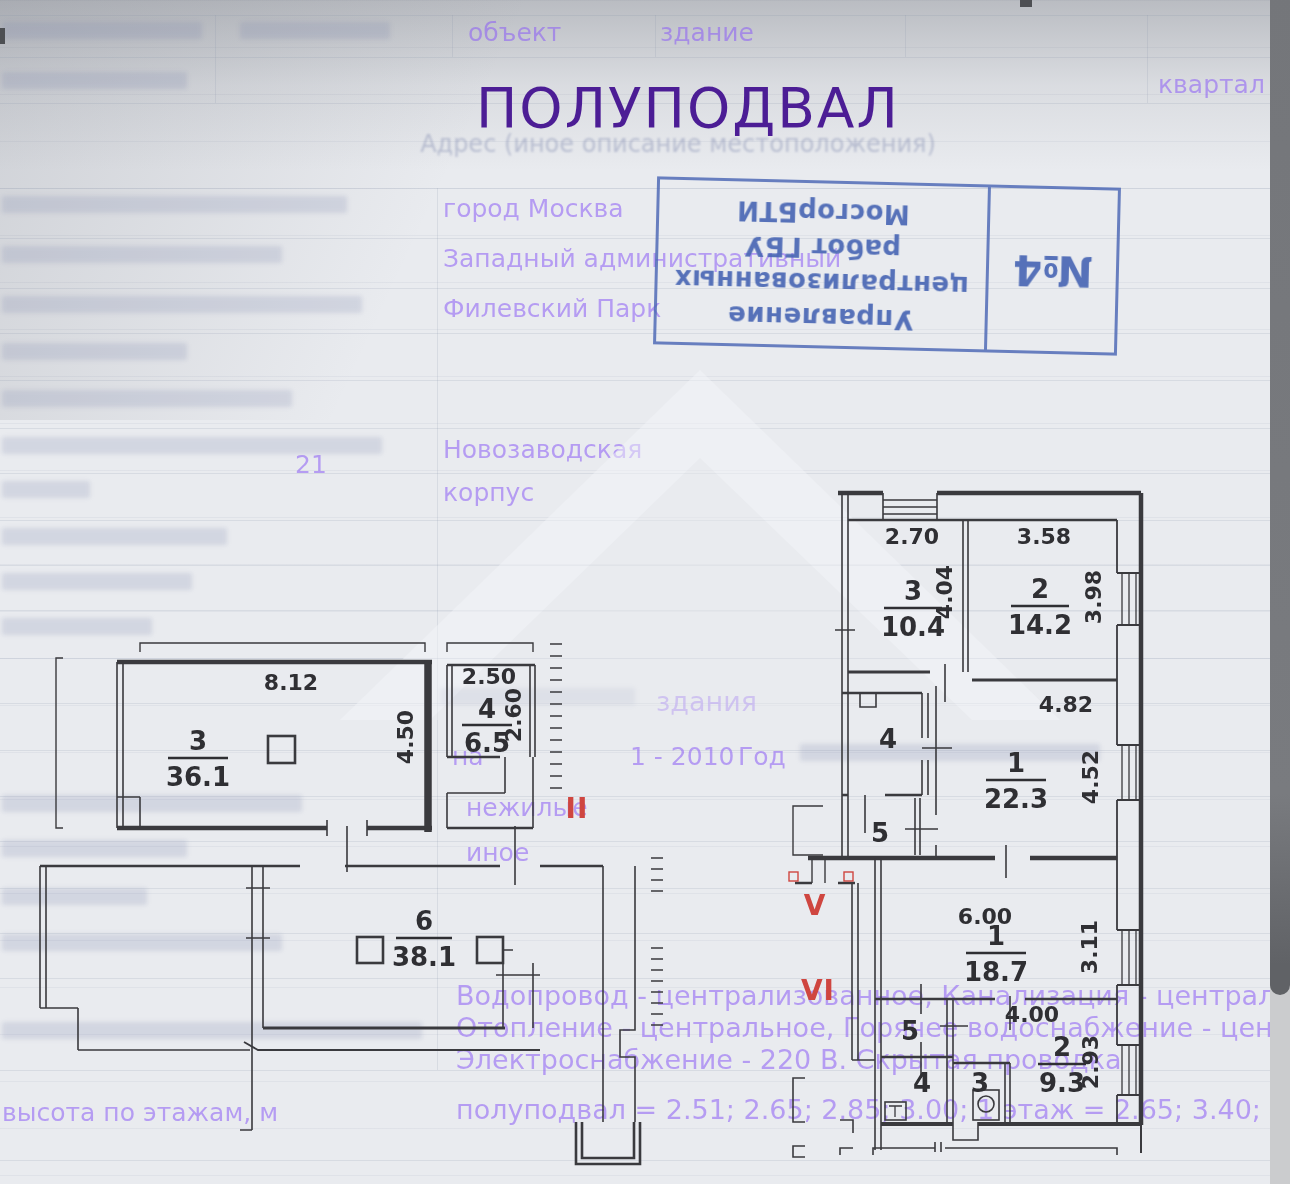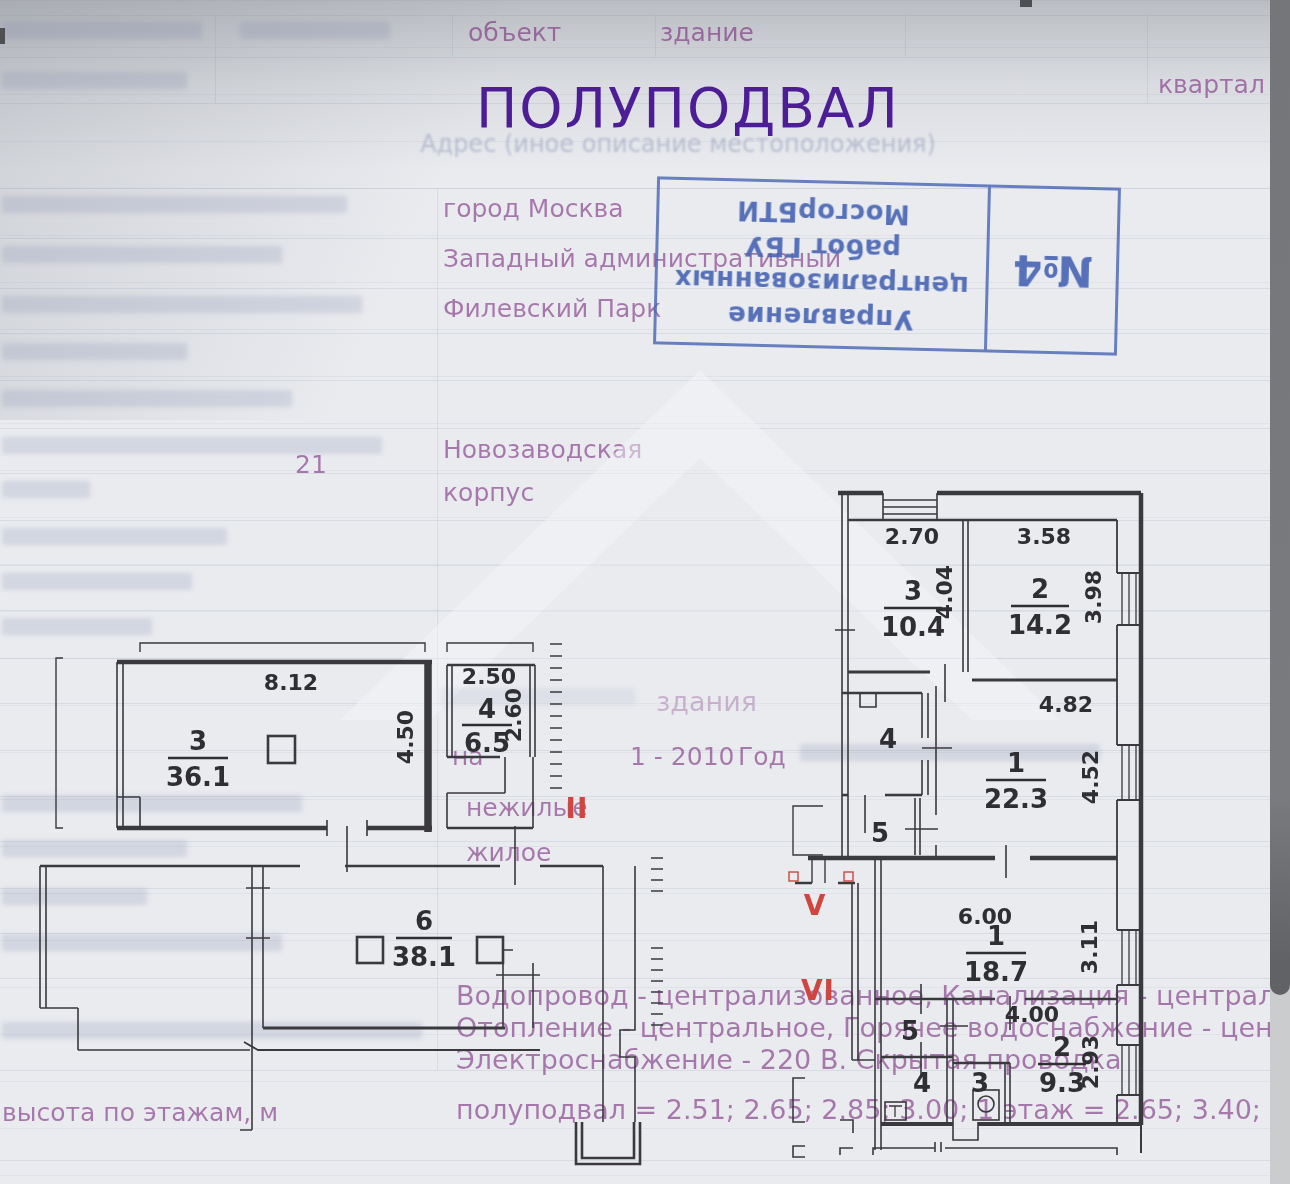--- a/index.html
+++ b/index.html
@@ -20,21 +20,21 @@
   .edge-strip{position:absolute;right:0;top:0;width:20px;height:1184px;background:#cbccce;}
   .edge-thumb{position:absolute;right:0;top:-12px;width:20px;height:1007px;
     background:linear-gradient(180deg,#74767a,#797b7f 80%,#606266 97%);
     border-radius:0 0 10px 10px;}
   .tick-dark{position:absolute;background:#4d4f53;}
 
   
   .hline{position:absolute;left:0;width:1290px;height:1px;background:rgba(130,140,168,0.17);}
   .vline{position:absolute;width:1px;background:rgba(130,140,168,0.17);}
   .ghost{position:absolute;height:17px;border-radius:2px;background:rgba(122,132,168,0.20);filter:blur(2px);}
-  .faint{position:absolute;color:#701a75;opacity:0.55;filter:blur(0.6px);
+  .faint{position:absolute;color:#8b5cf6;opacity:0.55;filter:blur(0.6px);
          font-size:25px;white-space:nowrap;}
   .faint.big{font-size:27px;}
   .faint.clip{max-width:834px;overflow:hidden;}
 
   
   .title{position:absolute;left:476px;top:76px;margin:0;font-size:55px;font-weight:400;
          letter-spacing:2px;color:#4c1d95;}
   .addr-caption{position:absolute;left:398px;top:130px;width:560px;text-align:center;
          font-size:24px;color:#7b85ac;opacity:0.42;filter:blur(0.8px);white-space:nowrap;}
 
@@ -136,21 +136,21 @@
   <div class="faint" style="left:443px;top:244px">Западный административный</div>
   <div class="faint" style="left:443px;top:294px">Филевский Парк</div>
   <div class="faint" style="left:443px;top:435px">Новозаводская</div>
   <div class="faint" style="left:295px;top:450px">21</div>
   <div class="faint" style="left:443px;top:478px">корпус</div>
   <div class="faint big" style="left:656px;top:686px">здания</div>
   <div class="faint" style="left:452px;top:742px">на</div>
   <div class="faint" style="left:630px;top:742px">1 - 2010</div>
   <div class="faint" style="left:738px;top:742px">Год</div>
   <div class="faint" style="left:466px;top:793px">нежилые</div>
-  <div class="faint" style="left:466px;top:838px">жилое</div>
+  <div class="faint" style="left:466px;top:838px">иное</div>
   <div class="faint big clip" style="left:456px;top:980px">Водопровод - централизованное, Канализация - централизованное,</div>
   <div class="faint big clip" style="left:456px;top:1012px">Отопление - центральное, Горячее водоснабжение - централизованное,</div>
   <div class="faint big clip" style="left:456px;top:1044px">Электроснабжение - 220 В. Скрытая проводка</div>
   <div class="faint big clip" style="left:456px;top:1094px">полуподвал = 2.51; 2.65; 2.85; 3.00;    1 этаж = 2.65; 3.40;    2 этаж</div>
   <div class="faint" style="left:2px;top:1098px">высота по этажам, м</div>
 
   <h1 class="title">ПОЛУПОДВАЛ</h1>
   <div class="addr-caption">Адрес (иное описание местоположения)</div>
 
   <div class="stamp">

